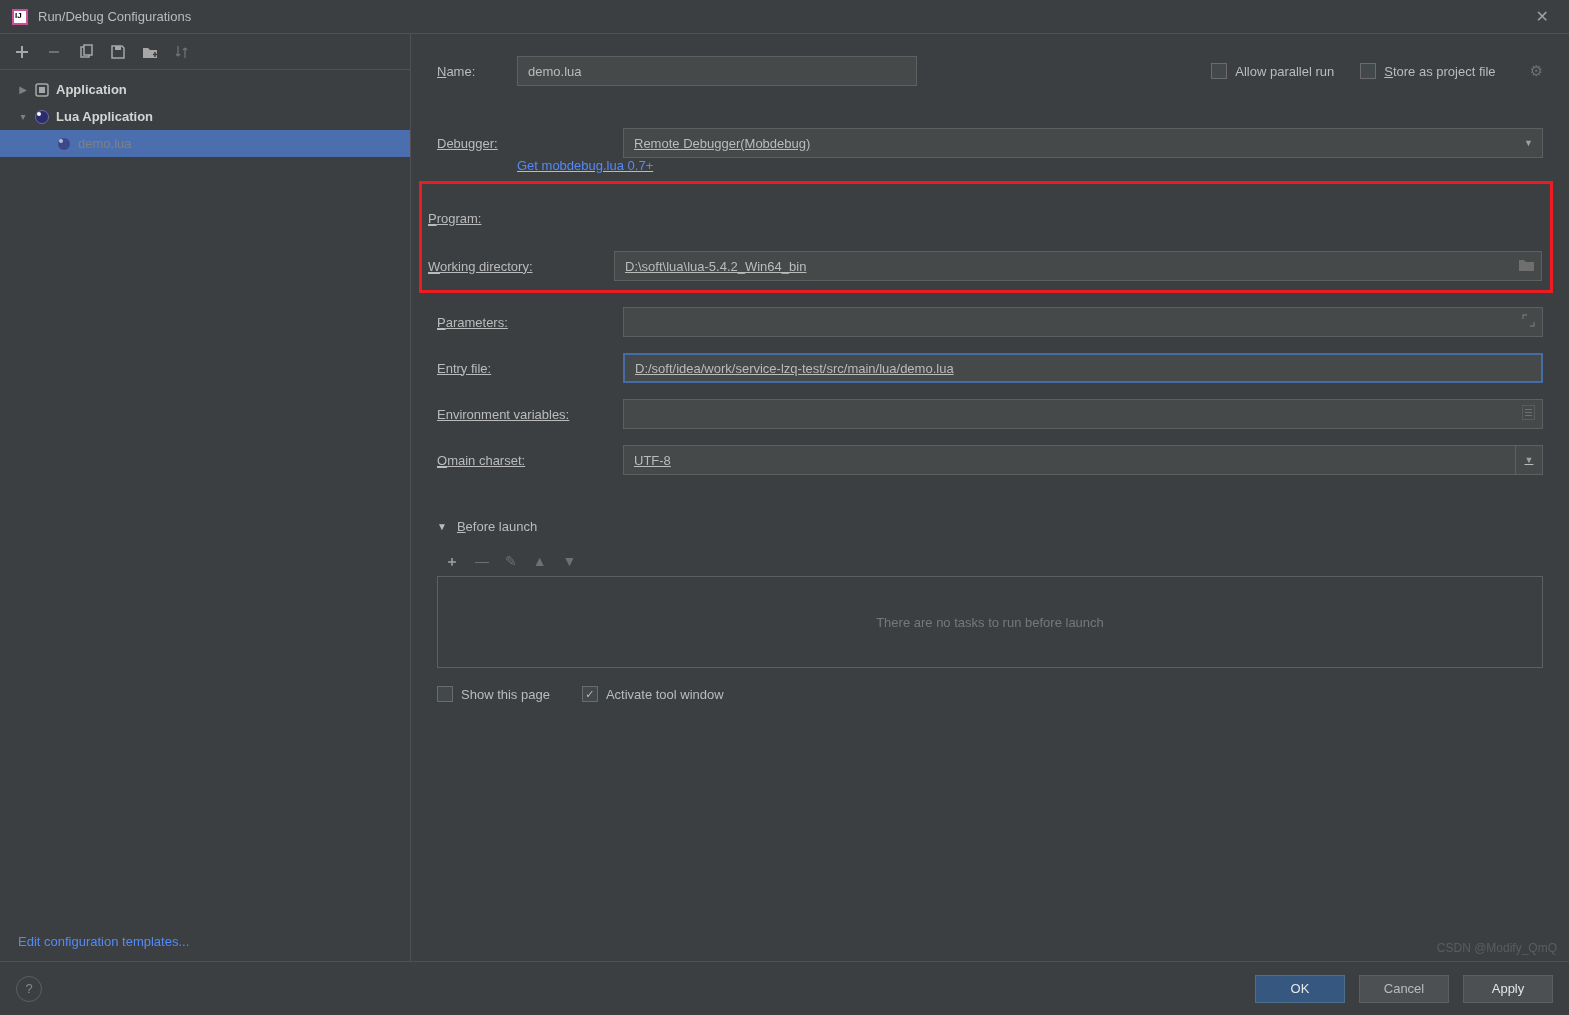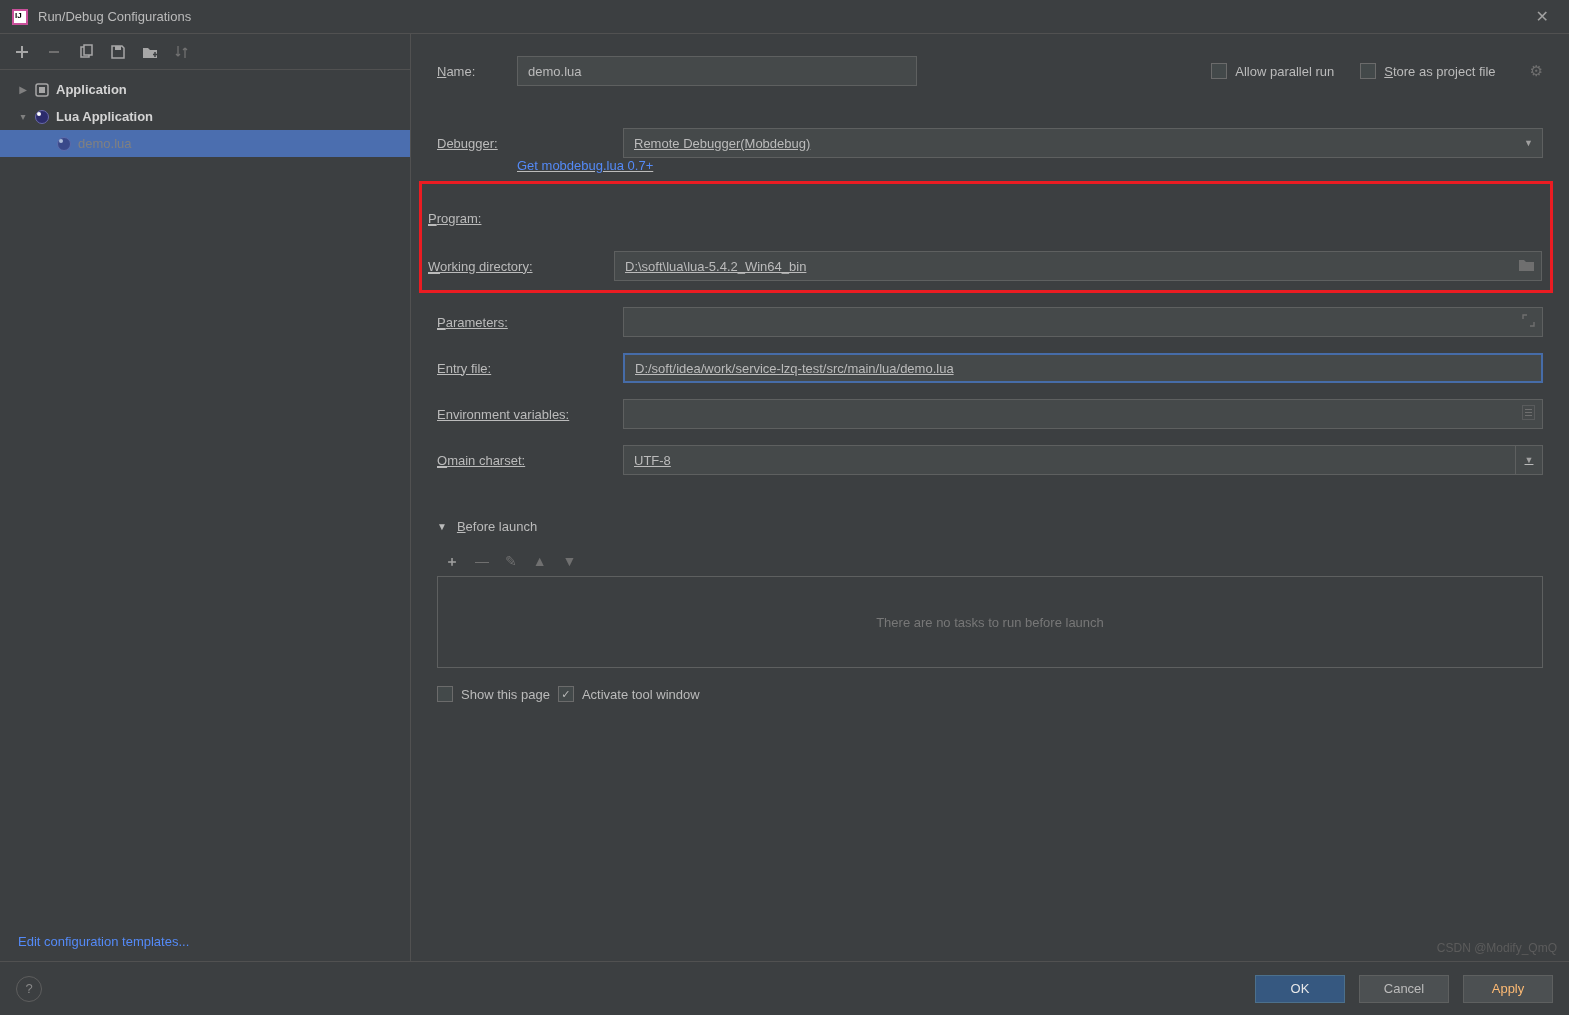--- a/index.html
+++ b/index.html
@@ -66,29 +66,29 @@
 .linklabel { color:#548af7; margin-left:80px; margin-top:-8px; margin-bottom:10px; cursor:pointer; }
 
 
 .section { margin-top:36px; }
 .section-header { display:flex; align-items:center; gap:10px; color:#bbbbbb; cursor:pointer; }
 .section-header .tri { font-size:10px; }
 .section-tools { display:flex; gap:16px; margin-top:14px; margin-bottom:0; padding:5px 8px; }
 .section-tools .t { color:#707070; cursor:pointer; font-size:14px; }
 .section-tools .t.add { color:#a0a0a0; font-weight:bold; }
 .task-box { height:92px; border:1px solid #5e6060; display:flex; align-items:center; justify-content:center; color:#777; margin-top:0; }
-.footer-checks { margin-top:18px; display:flex; gap:8px; }
+.footer-checks { margin-top:18px; display:flex; gap:32px; }
 
 
 .bottom { position:absolute; bottom:0; left:0; right:0; height:54px; border-top:1px solid #515151; display:flex; align-items:center; padding:0 16px; gap:14px; }
 .help { width:26px; height:26px; border-radius:50%; border:1px solid #5e5e5e; display:flex; align-items:center; justify-content:center; color:#888; cursor:pointer; }
 .bottom .spacer { flex:1; }
 .btn { height:28px; min-width:90px; border:1px solid #5e6060; background:#4c5052; color:#bbbbbb; display:flex; align-items:center; justify-content:center; cursor:pointer; font-size:13px; padding:0 12px; }
 .btn.primary { background:#365880; border-color:#4c708c; color:#e8e8e8; font-weight:500; }
-.btn.disabled { color:#fdba74; cursor:default; }
+.btn.disabled { color:#e5e5e5; cursor:default; }
 
 .watermark { position:absolute; right:12px; bottom:60px; color:#5c5c5c; font-size:12px; }
 .folder-icon svg { width:15px; height:13px; }
 .expand-icon svg { width:13px; height:13px; }
 .list-icon svg { width:13px; height:14px; }
 </style>
 </head>
 <body>
 
 <div class="titlebar">

